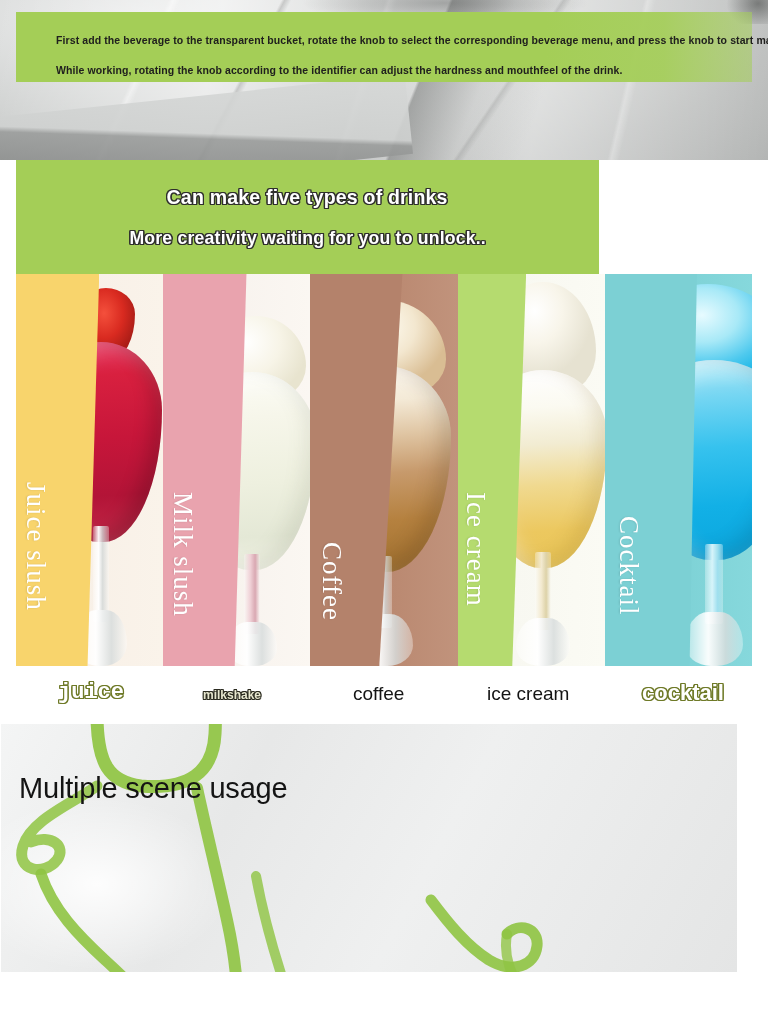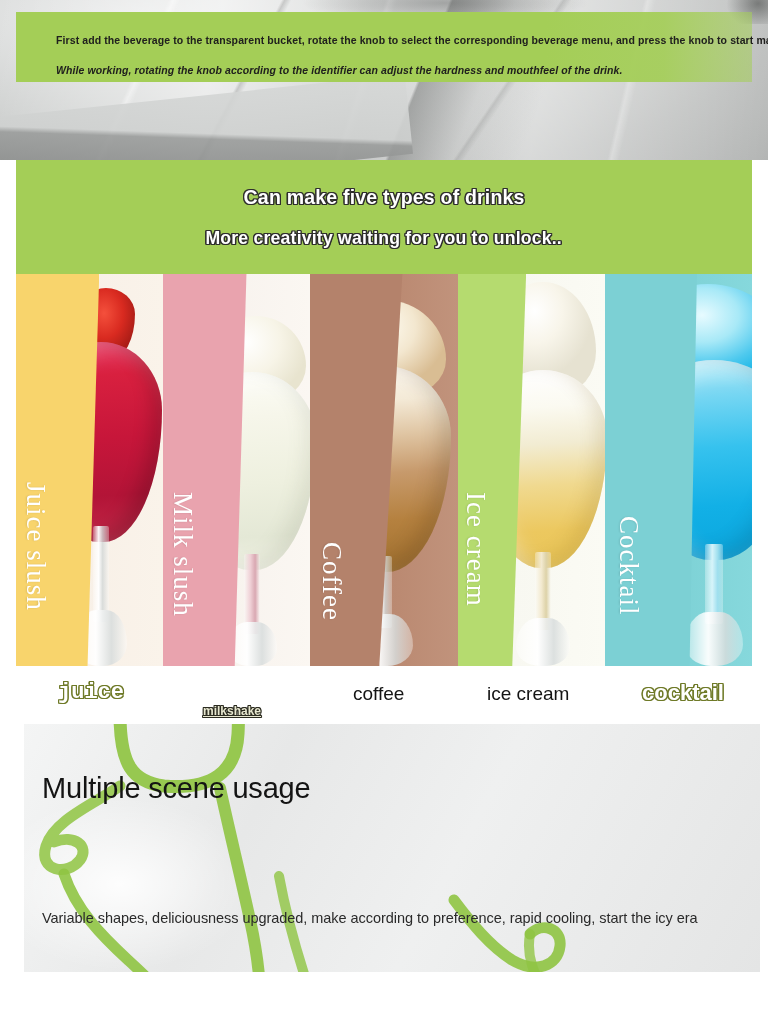--- a/index.html
+++ b/index.html
@@ -55,25 +55,25 @@
   }
   .instruction-line {
     position:absolute; left:40px;
     color:#20201e;
     font-size:10.5px;
     font-weight:600;
     letter-spacing:.1px;
     white-space:nowrap;
   }
   .instruction-line.l1 { top:22px; }
-  .instruction-line.l2 { top:52px;font-style:italic; }
+  .instruction-line.l2 { top:52px; }
 
   
   .headline-band {
-    position:absolute; left:16px; top:160px; width:736px; height:114px;
+    position:absolute; left:16px; top:160px; width:583px; height:114px;
     background:#a4ce57;
     display:flex; flex-direction:column;
     align-items:center; justify-content:center;
     gap:18px;
   }
   .headline-band .ht {
     color:#ffffff;
     font-weight:bold;
     font-size:21px;
     letter-spacing:.2px;
@@ -153,21 +153,21 @@
     text-shadow:
       -.9px -.9px 0 #2b2b20, .9px -.9px 0 #2b2b20,
       -.9px  .9px 0 #2b2b20, .9px  .9px 0 #2b2b20,
        0 -1px 0 #2b2b20, 0 1px 0 #2b2b20,
       -1px 0 0 #2b2b20, 1px 0 0 #2b2b20;
     color:#e7e7cf;
   }
 
   
   .scene-section {
-    position:absolute; left:24px; top:724px; width:736px; height:248px;
+    position:absolute; left:1px; top:724px; width:736px; height:248px;
     overflow:hidden;
     background:linear-gradient(118deg, #f4f5f5 0%, #e7e8e8 32%, #eff0f0 58%, #e4e5e5 100%);
   }
   .scene-glow {
     position:absolute; left:-40px; top:60px; width:340px; height:200px;
     background:radial-gradient(55% 60% at 40% 50%, rgba(255,255,255,.9), rgba(255,255,255,0) 72%);
   }
   .ribbon-svg { position:absolute; left:0; top:0; width:736px; height:300px; }
   .scene-heading-sm {
     position:absolute; left:18px; top:48px;
@@ -281,21 +281,21 @@
                linear-gradient(90deg, rgba(255,255,255,.3), #d7f4fa 40%, #9fdfee 70%, rgba(255,255,255,.3));"></div>
         <div class="glass-foot" style="top:338px;left:74%;width:58px;height:54px;"></div>
       </div>
       <div class="color-panel" style="background:#7cd0d4; clip-path:polygon(0 0, 100% 0, 92% 100%, 0 100%); width:64%;"></div>
       <div class="vlabel" style="left:8px;top:242px;">Cocktail</div>
     </div>
   </div>
 
   <div class="caption-row">
     <div class="cap outline" style="left:42px;font-family:Liberation Mono, monospace;">juice</div>
-    <div class="cap outline tiny" style="left:187px;top:38px;text-decoration:underline;">milkshake</div>
+    <div class="cap outline tiny" style="left:187px;top:22px;">milkshake</div>
     <div class="cap plain" style="left:337px;top:17px;">coffee</div>
     <div class="cap plain" style="left:471px;top:17px;">ice cream</div>
     <div class="cap outline" style="left:626px;">cocktail</div>
   </div>
 
   <div class="scene-section">
     <div class="scene-glow"></div>
 
     <svg class="ribbon-svg" viewBox="0 0 736 300">
       <path d="M96 -10 C 96 40, 108 58, 140 62 C 188 66, 212 48, 214 10 C 215 -6, 214 -14, 212 -20" fill="none" stroke="#8fc442" stroke-width="13" stroke-linecap="round" opacity=".92"></path>
@@ -303,16 +303,15 @@
       <path d="M40 150 C 52 186, 78 212, 104 236 C 126 256, 146 274, 152 300" fill="none" stroke="#8fc442" stroke-width="11" stroke-linecap="round" opacity=".9"></path>
       <path d="M196 64 C 206 110, 216 150, 226 196 C 234 232, 238 268, 236 300" fill="none" stroke="#8fc442" stroke-width="12" stroke-linecap="round" opacity=".9"></path>
       <path d="M255 152 C 262 190, 272 226, 284 262 C 292 282, 300 294, 308 300" fill="none" stroke="#8fc442" stroke-width="10" stroke-linecap="round" opacity=".8"></path>
       <path d="M430 176 C 448 200, 466 222, 488 236 C 512 250, 534 242, 536 222 C 538 204, 518 198, 506 210" fill="none" stroke="#8fc442" stroke-width="11" stroke-linecap="round" opacity=".9"></path>
       <path d="M506 210 C 502 232, 510 254, 524 268 C 538 282, 554 284, 562 276" fill="none" stroke="#8fc442" stroke-width="10" stroke-linecap="round" opacity=".78"></path>
       <path d="M1060 0 C 1040 10, 1030 30, 1036 54" fill="none" stroke="#8fc442" stroke-width="10" stroke-linecap="round" opacity=".7"></path>
       <path d="M1052 96 C 1064 130, 1062 166, 1048 196 C 1038 216, 1030 230, 1034 244" fill="none" stroke="#8fc442" stroke-width="11" stroke-linecap="round" opacity=".85"></path>
     </svg>
 
     <div class="scene-heading-sm">Multiple scene usage</div>
-    <div class="scene-sub">Variable shapes, deliciousness upgraded, make according to preference, rapid cooling, start the icy era</div>
   </div>
 
 </div>
 
 </body></html>

